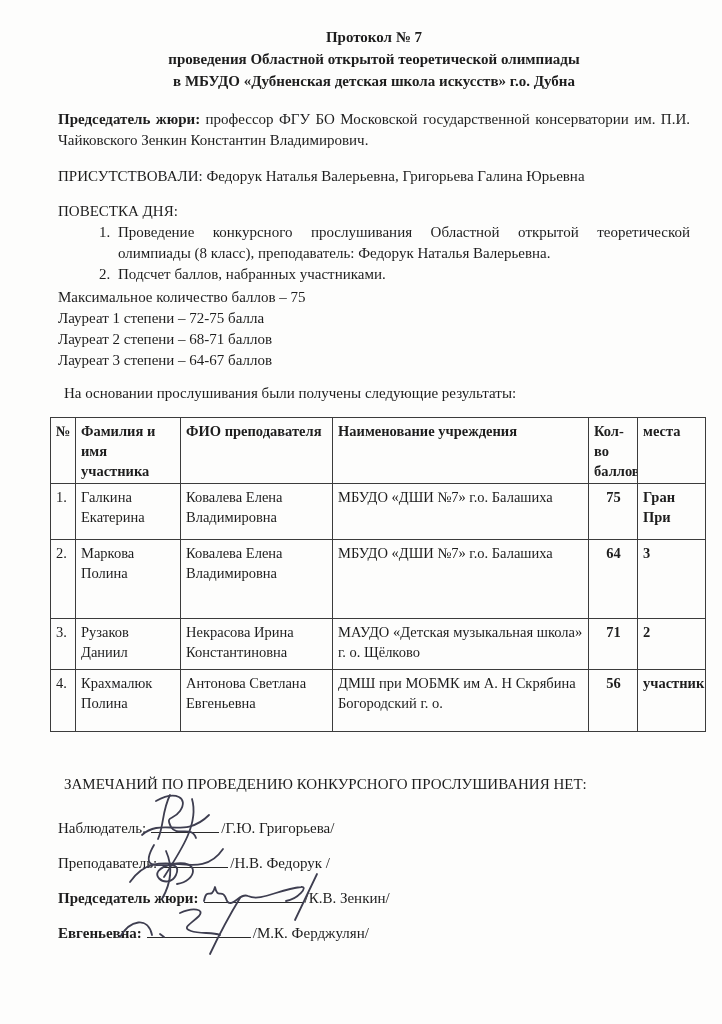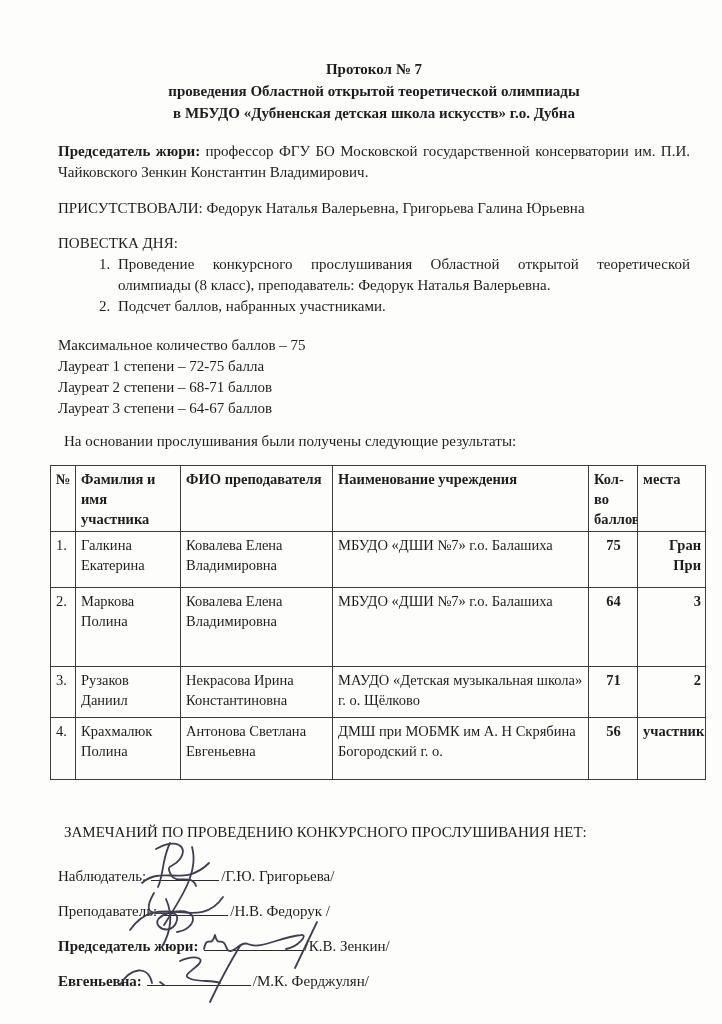--- a/index.html
+++ b/index.html
@@ -4,46 +4,46 @@
 <style>
   html,body{margin:0;padding:0;}
   body{
     width:722px;height:1024px;overflow:hidden;
     background:#fdfdfc;color:#1d1d1d;
     font-family:"Liberation Serif","DejaVu Serif",serif;
     font-size:15px;line-height:21px;
     -webkit-font-smoothing:antialiased;
   }
   .page{position:relative;width:722px;height:1024px;}
-  .content{padding:58px 32px 0 58px;}
+  .content{padding:26px 32px 0 58px;}
 
   .title-block{text-align:center;font-weight:bold;line-height:22px;}
   .para{margin:0;}
   .chairman{margin-top:17px;text-align:justify;}
   .attendees{margin-top:15px;}
   .agenda-heading{margin-top:14px;}
   ol.agenda{margin:0;padding:0 0 0 56px;}
   ol.agenda li{padding-left:4px;text-align:justify;}
-  .scoring{margin-top:18px;}
+  .scoring{margin-top:2px;}
   .results-intro{margin-top:12px;margin-left:6px;}
 
   table.results{
     border-collapse:collapse;table-layout:fixed;
     margin:13px 0 0 -8px;width:655px;
     font-size:14.5px;line-height:20px;
   }
   table.results th,table.results td{
     border:1.5px solid #3c3c3c;vertical-align:top;
     padding:3px 4px 2px 5px;overflow:hidden;
   }
   table.results th{font-weight:bold;text-align:left;}
   col.c-num{width:25px;}col.c-part{width:105px;}col.c-teacher{width:152px;}
   col.c-inst{width:256px;}col.c-score{width:49px;}col.c-place{width:68px;}
   th.h-score{padding-left:3px;}
-  th.h-place,td.t-place{text-align:right;font-weight:bold;}
+  th.h-place,td.t-place{text-align:left;font-weight:bold;}
   td.t-score{text-align:center;font-weight:bold;}
   tr.hrow{height:46px;}
   tr.r1{height:56px;}tr.r2{height:79px;}tr.r3{height:51px;}tr.r4{height:62px;}
 
   .remarks{margin-top:42px;margin-left:6px;}
 
   .sig-block{position:relative;margin-top:22px;}
   .sig-row{height:22px;margin-bottom:13px;white-space:nowrap;}
   .sig-label{display:inline-block;}
   .sig-row.bold .sig-label{font-weight:bold;}

